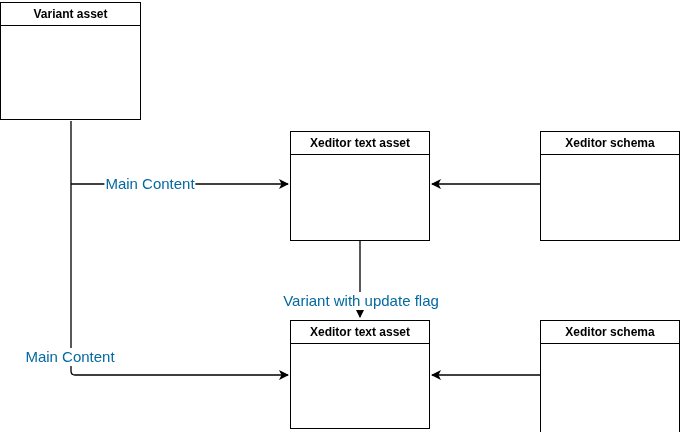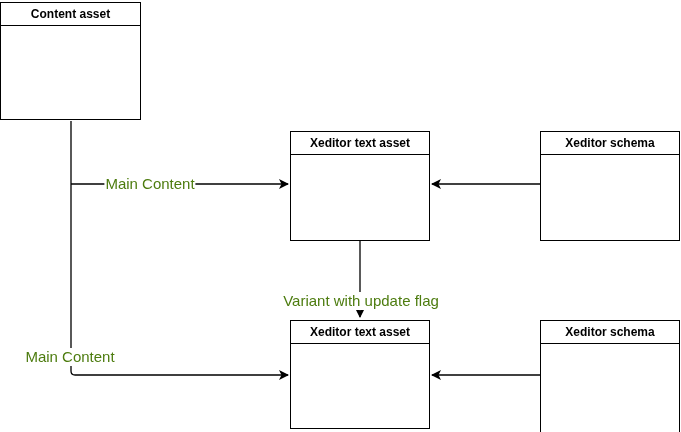--- a/index.html
+++ b/index.html
@@ -35,21 +35,21 @@
     justify-content: center;
     font-size: 12px;
     font-weight: bold;
     color: #000000;
     white-space: nowrap;
   }
   .edge-label {
     position: absolute;
     transform: translate(-50%, -50%);
     background: #ffffff;
-    color: #4d7c0f;
+    color: #0369a1;
     font-size: 15px;
     line-height: 18px;
     padding: 0 1px;
     white-space: nowrap;
   }
 </style>
 </head>
 <body>
 
 <div class="canvas">
@@ -70,21 +70,21 @@
     <path d="M540,184 H432" fill="none" stroke="#000000" stroke-width="1.3" marker-end="url(#arrow)"></path>
 
     <path d="M540,375 H432" fill="none" stroke="#000000" stroke-width="1.3" marker-end="url(#arrow)"></path>
   </svg>
 
   <div class="edge-label" style="left:150px; top:184px;">Main Content</div>
   <div class="edge-label" style="left:361px; top:280px;margin-top:21px;">Variant with update flag</div>
   <div class="edge-label" style="left:70px; top:357px;">Main Content</div>
 
   <div class="node" style="left:0px; top:2px; width:141px; height:118px;">
-    <div class="node-title">Content asset</div>
+    <div class="node-title">Variant asset</div>
   </div>
 
   <div class="node" style="left:290px; top:131px; width:140px; height:110px;">
     <div class="node-title">Xeditor text asset</div>
   </div>
 
   <div class="node" style="left:540px; top:131px; width:140px; height:110px;">
     <div class="node-title">Xeditor schema</div>
   </div>
 

